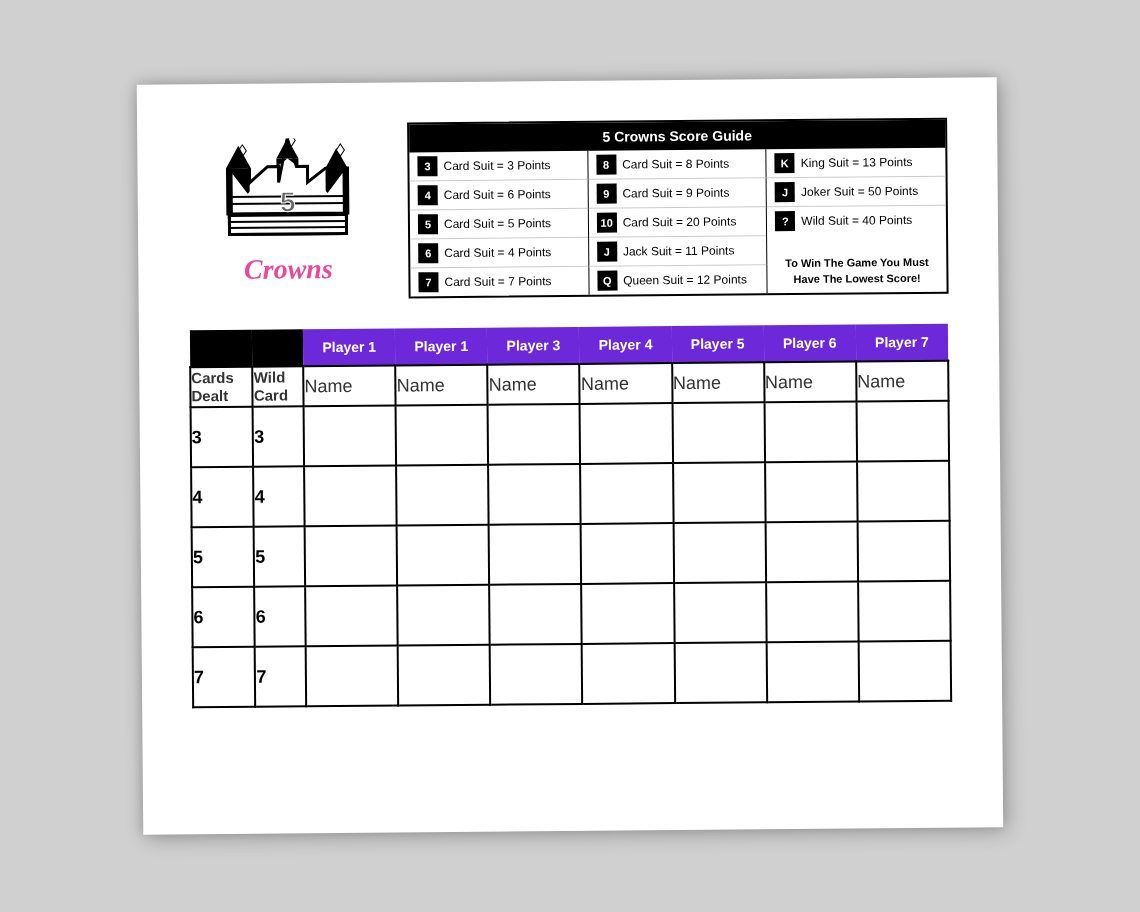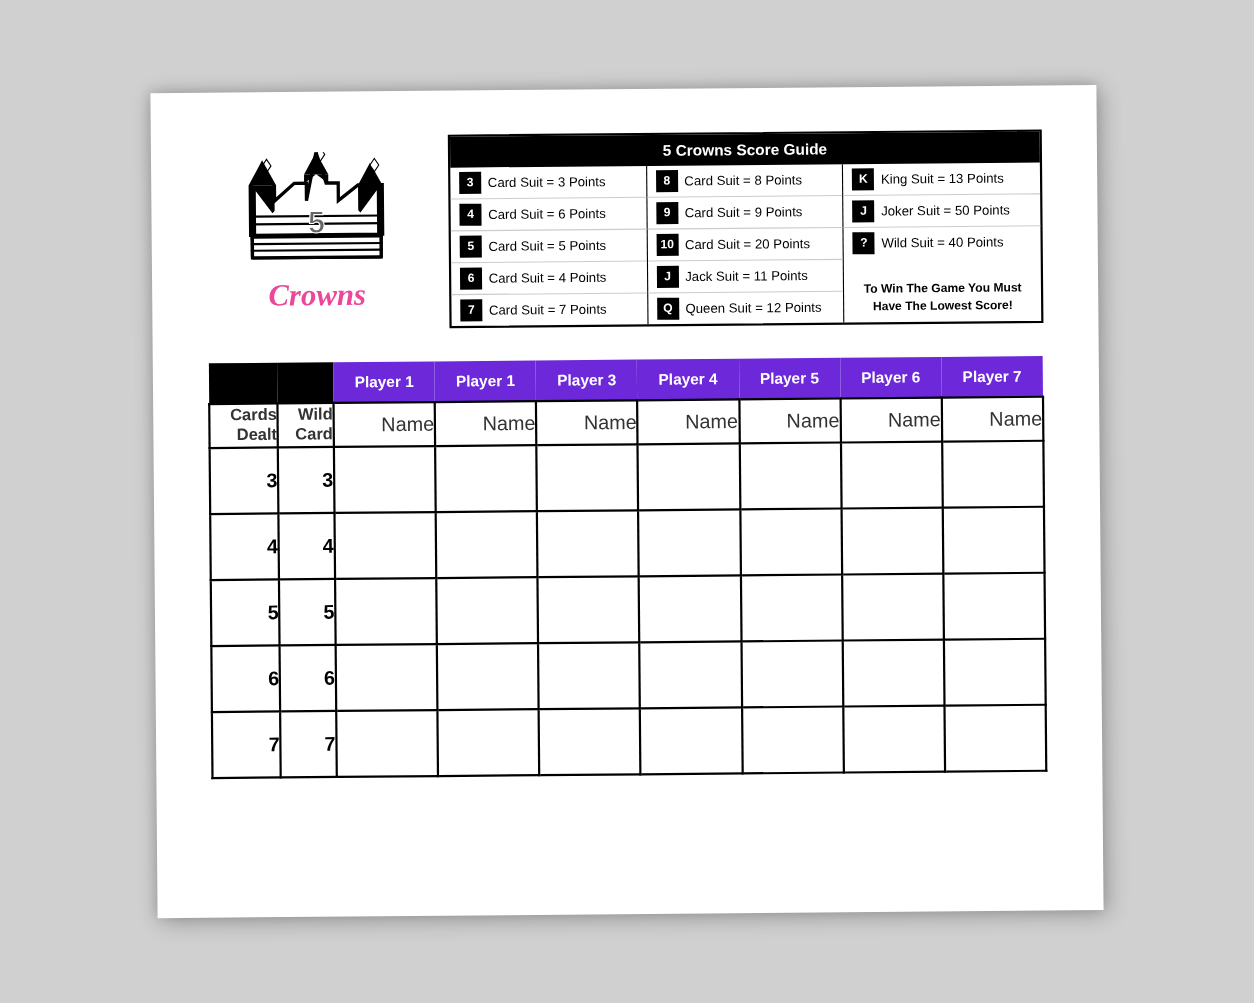--- a/index.html
+++ b/index.html
@@ -120,21 +120,21 @@
       padding: 10px 6px;
       text-align: center;
       font-size: 14px;
       font-weight: bold;
     }
     .score-table th.empty-header {
       background: #000;
     }
     .score-table td {
       border: 2px solid #000;
-      text-align: right;
+      text-align: left;
       padding: 0;
       height: 60px;
       font-size: 18px;
       font-weight: bold;
     }
     .score-table td.label-cell {
       font-size: 16px;
       font-weight: bold;
       line-height: 1.2;
     }

